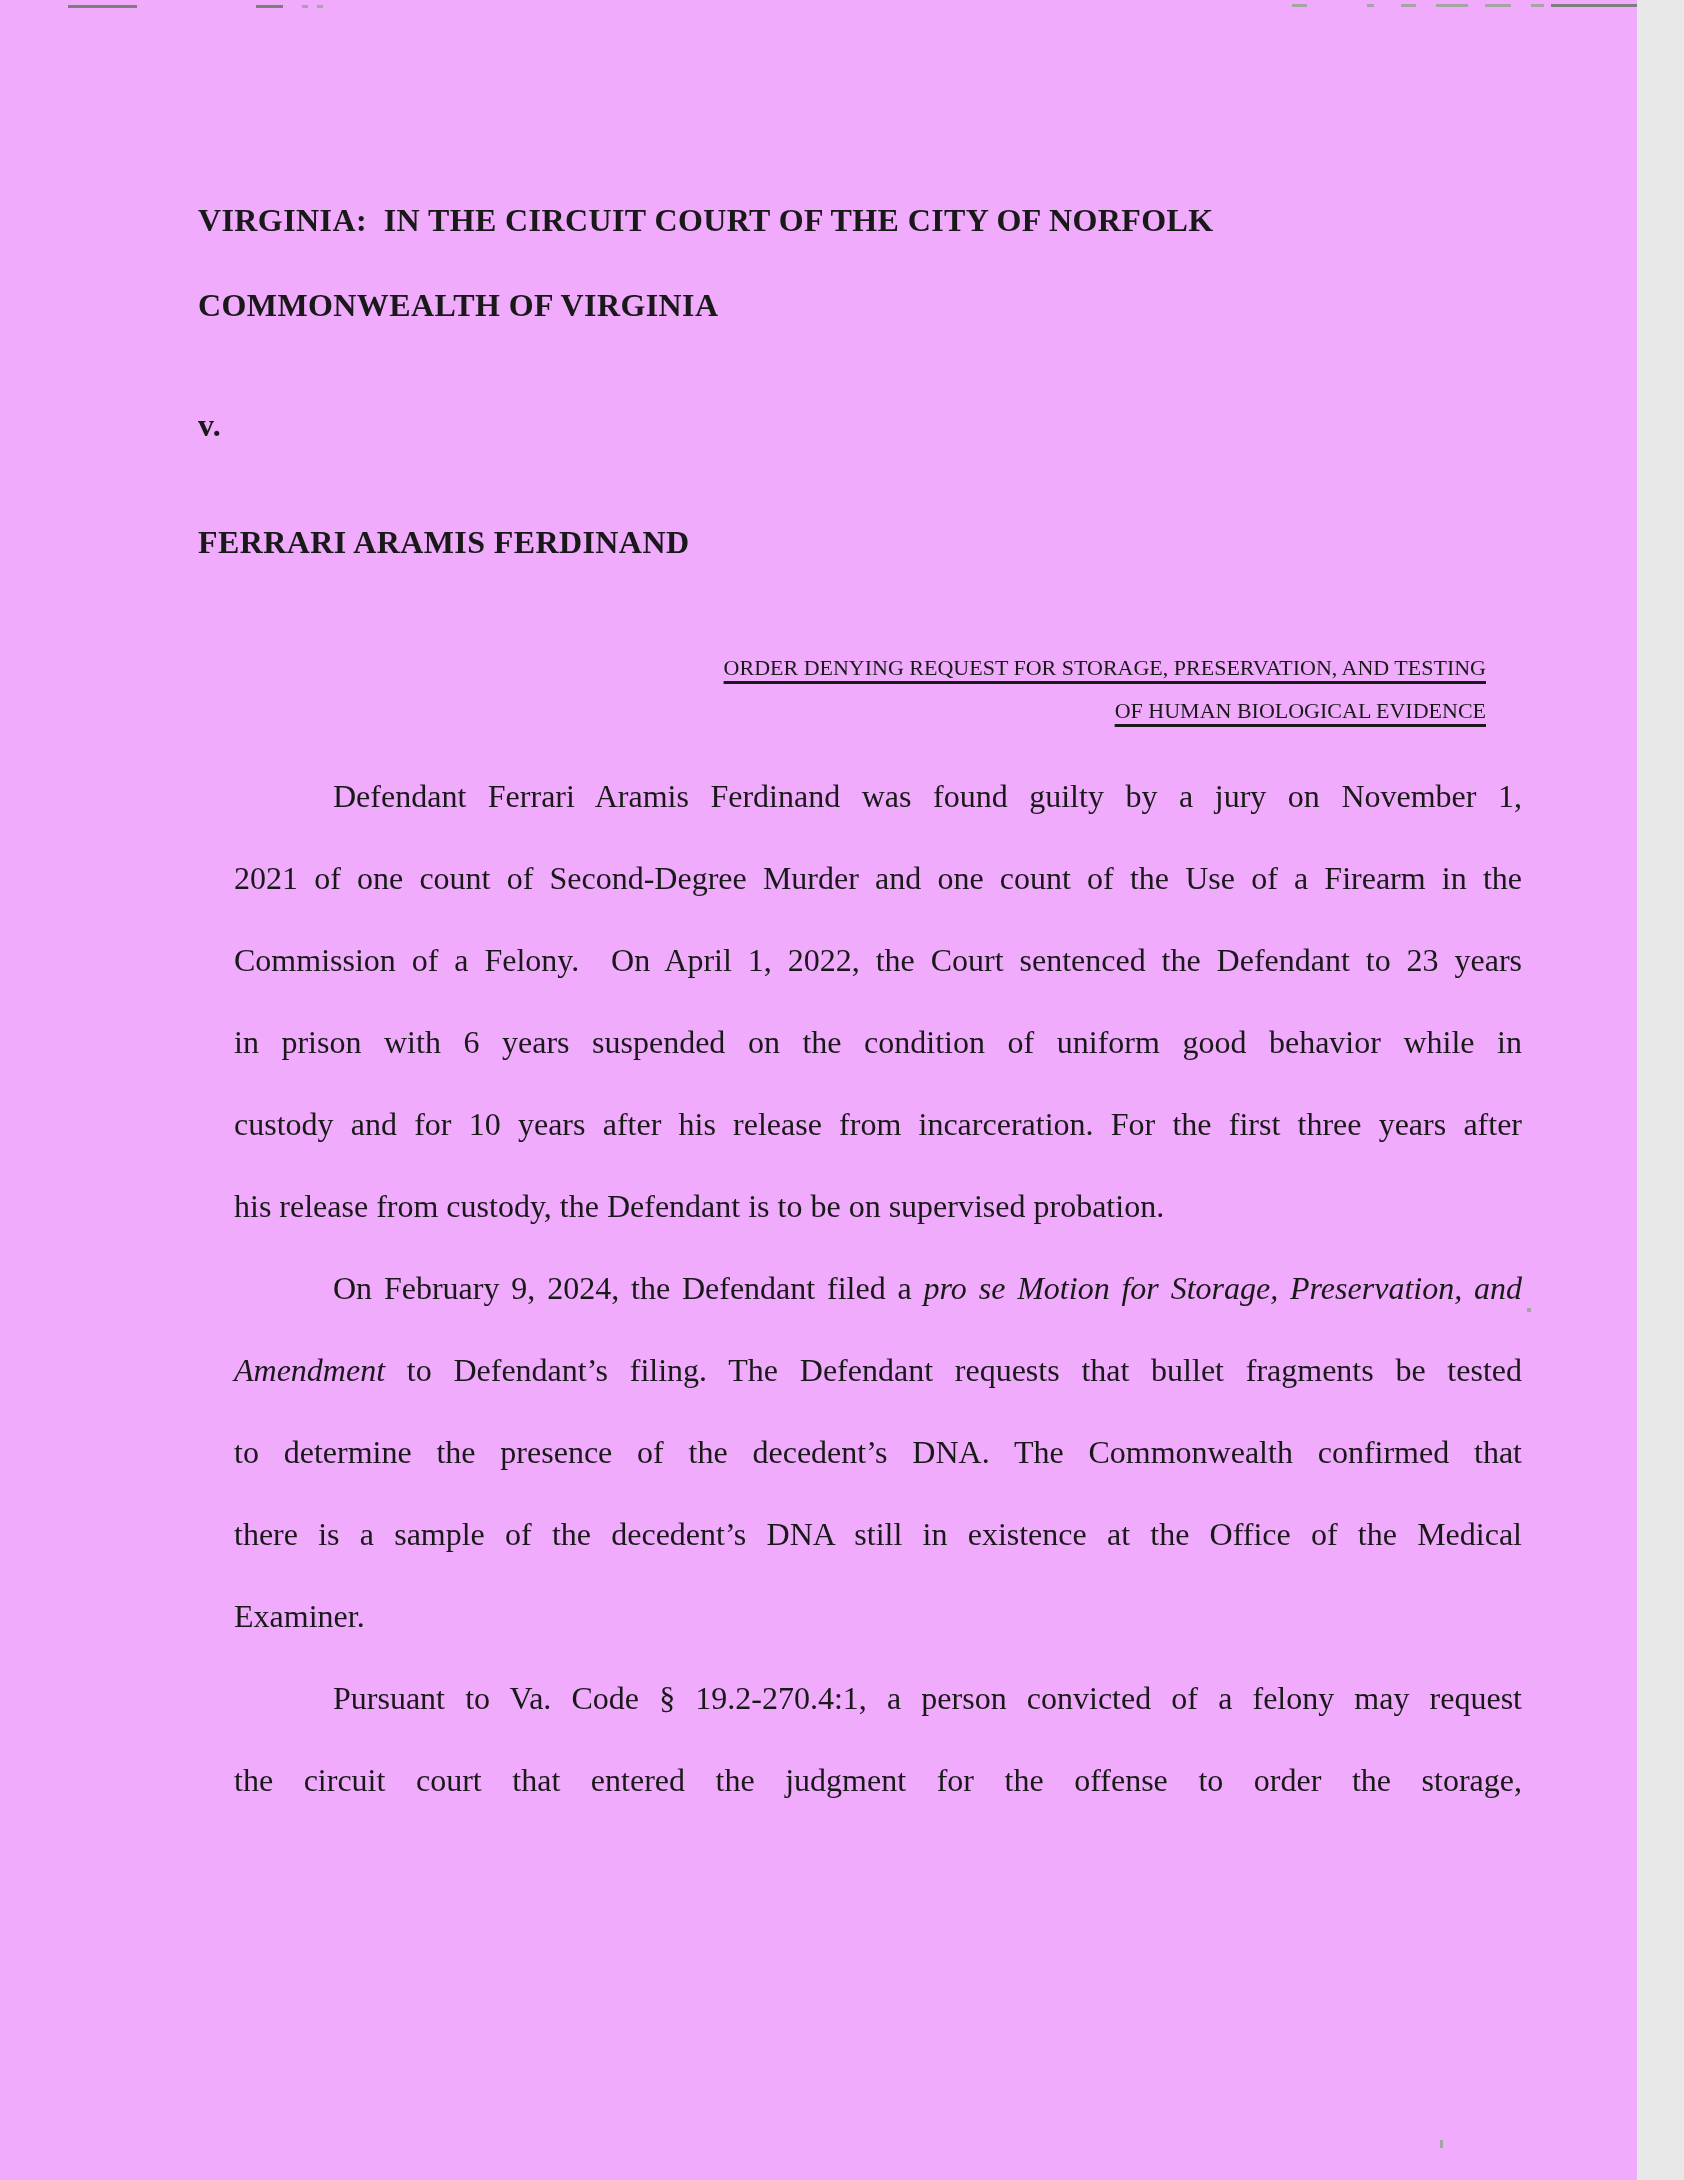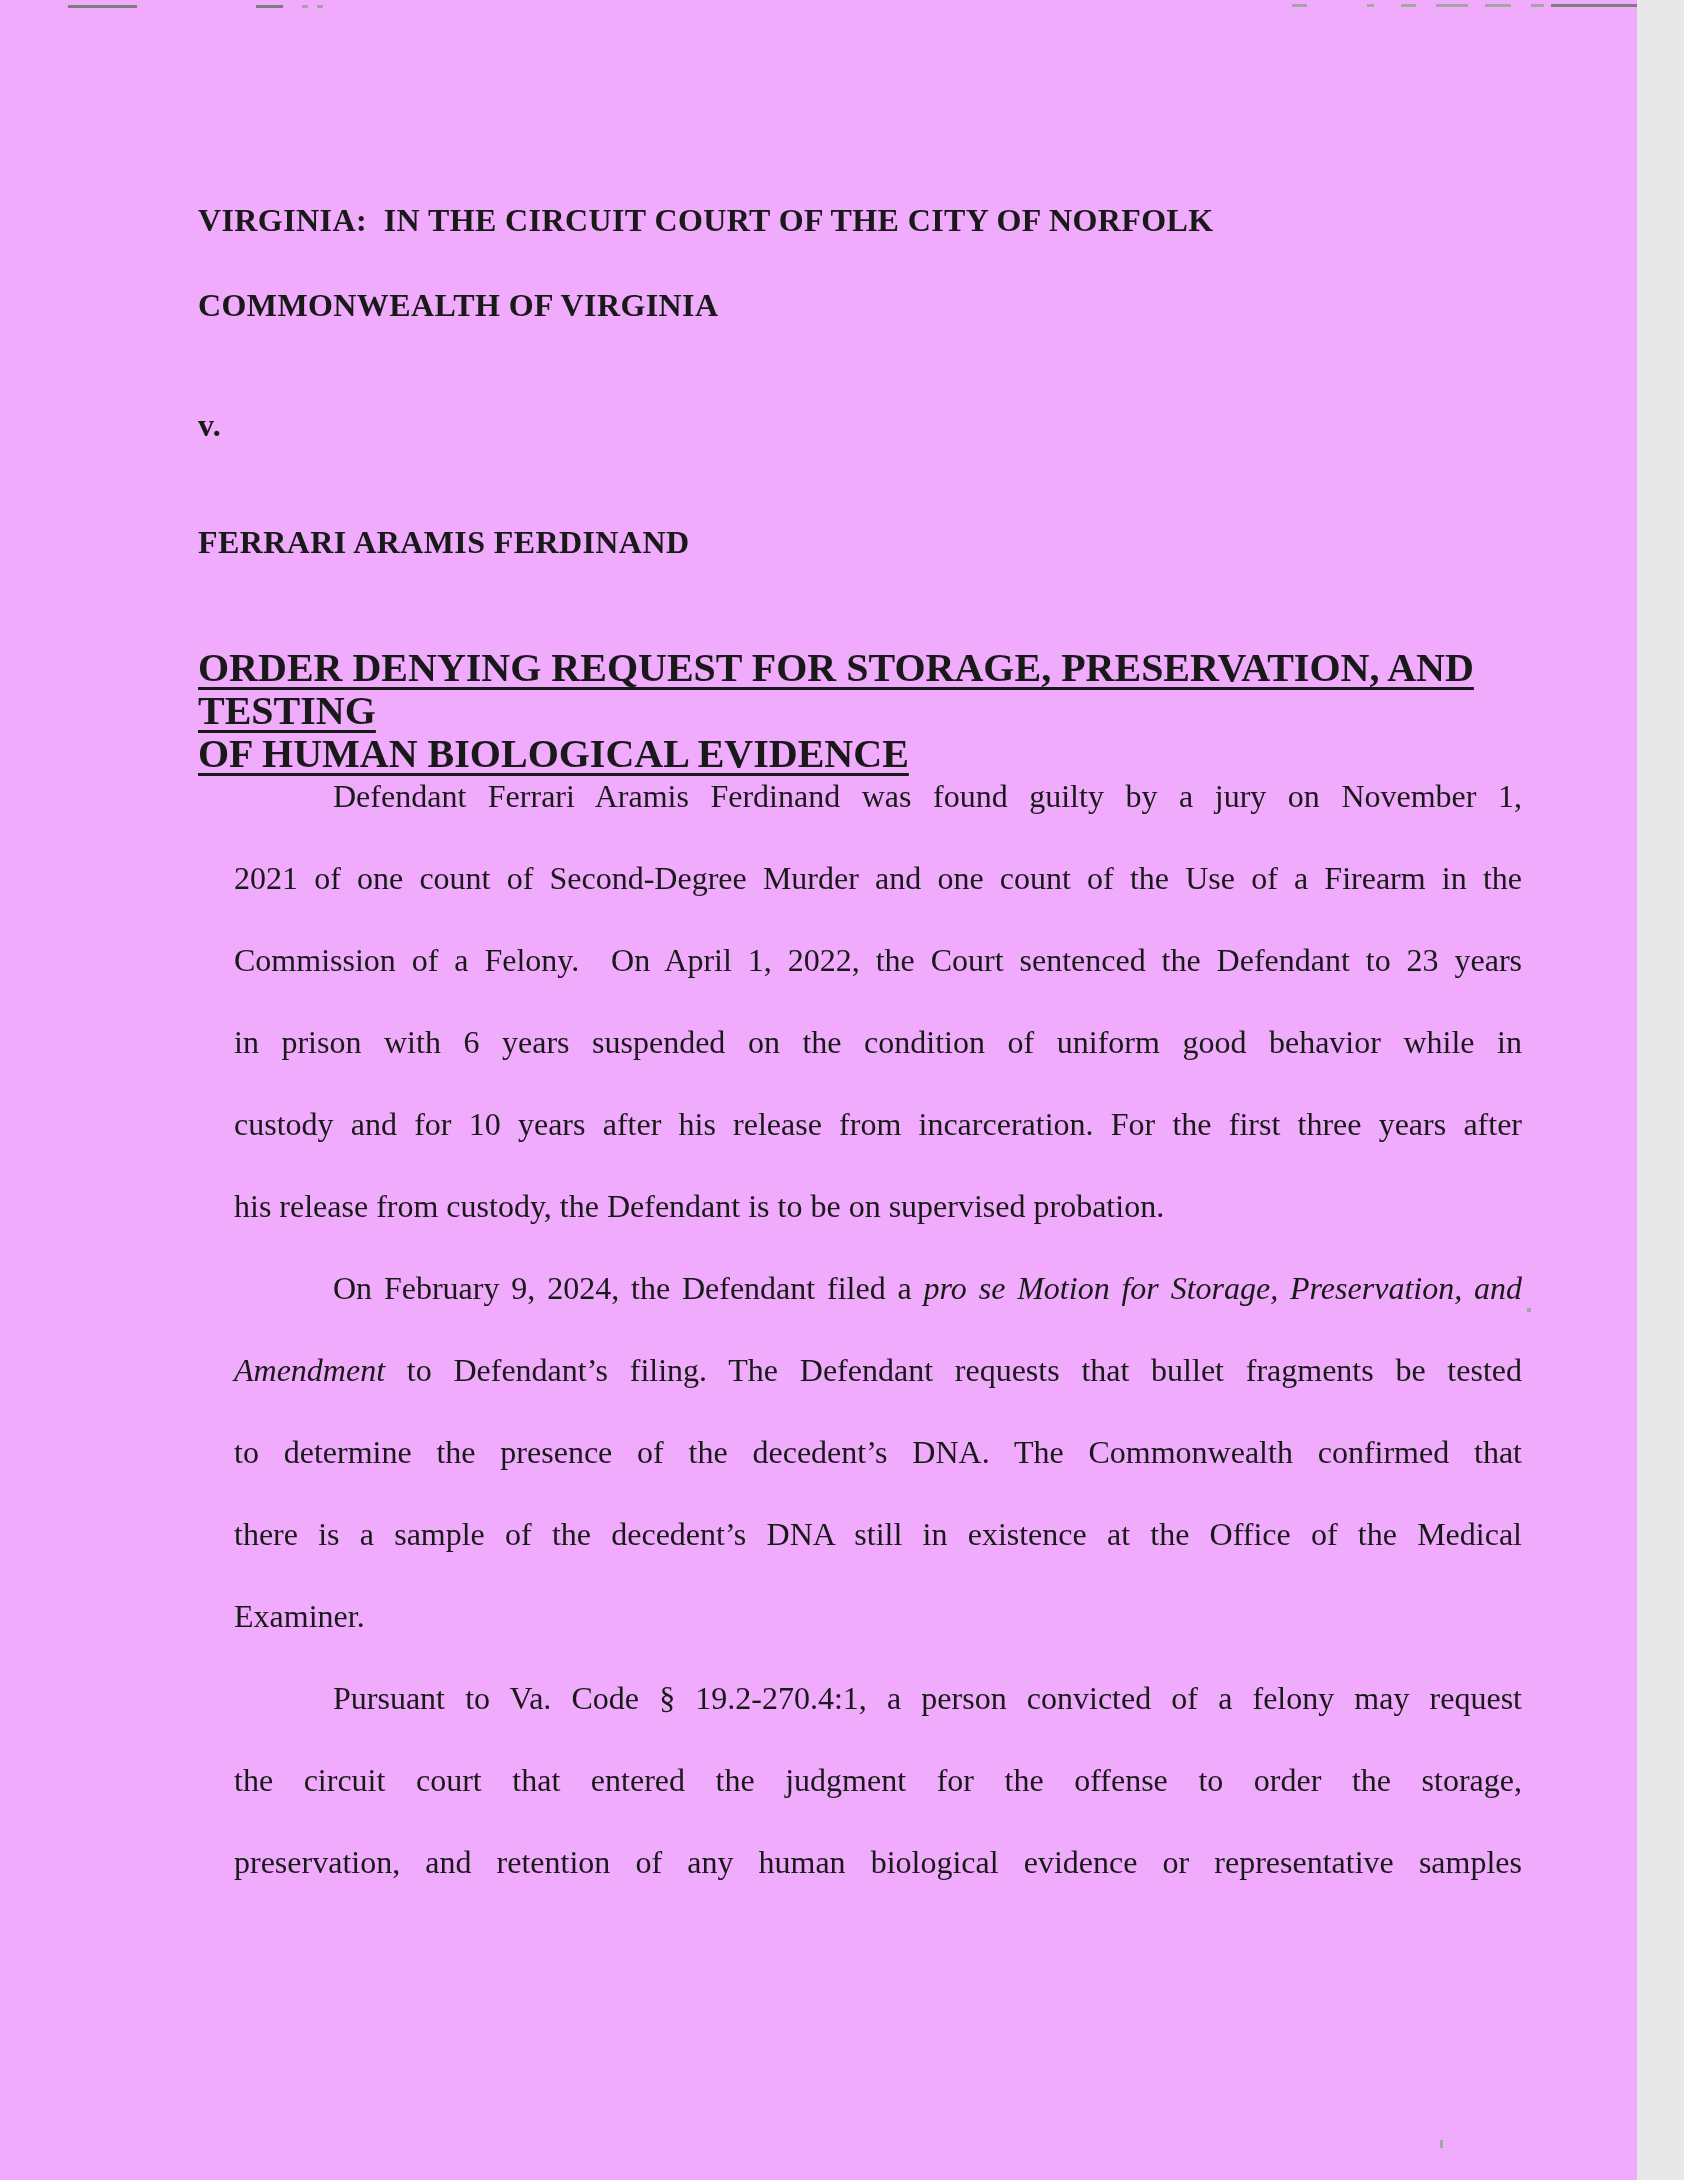--- a/index.html
+++ b/index.html
@@ -39,23 +39,23 @@
     line-height: 1;
     white-space: pre;
   }
   .docket .num { margin-left: 19px; }
   
   .doc-title {
     position: absolute;
     left: 198px;
     top: 646px;
     width: 1288px;
-    text-align: left;
-    font-weight: bold;
-    font-size: 40px;
+    text-align: right;
+    font-weight: normal;
+    font-size: 22px;
     line-height: 43px;
   }
   .doc-title .tline {
     text-decoration: underline;
     text-decoration-thickness: 2.6px;
     text-underline-offset: 6px;
   }
   
   .body-text {
     position: absolute;
@@ -120,18 +120,17 @@
     <div class="ln last">his release from custody, the Defendant is to be on supervised probation.</div>
 
     <div class="ln first"><span>On February 9, 2024, the Defendant filed a </span><span class="it">pro se Motion for Storage, Preservation, and</span></div>
     <div class="ln"><span class="it">Amendment</span><span> to Defendant’s filing. The Defendant requests that bullet fragments be tested</span></div>
     <div class="ln">to determine the presence of the decedent’s DNA. The Commonwealth confirmed that</div>
     <div class="ln">there is a sample of the decedent’s DNA still in existence at the Office of the Medical</div>
     <div class="ln last">Examiner.</div>
 
     <div class="ln first">Pursuant to Va. Code § 19.2-270.4:1, a person convicted of a felony may request</div>
     <div class="ln">the circuit court that entered the judgment for the offense to order the storage,</div>
-    <div class="ln">preservation, and retention of any human biological evidence or representative samples</div>
 
   </div>
 
 </div>
 
 
 </body></html>

